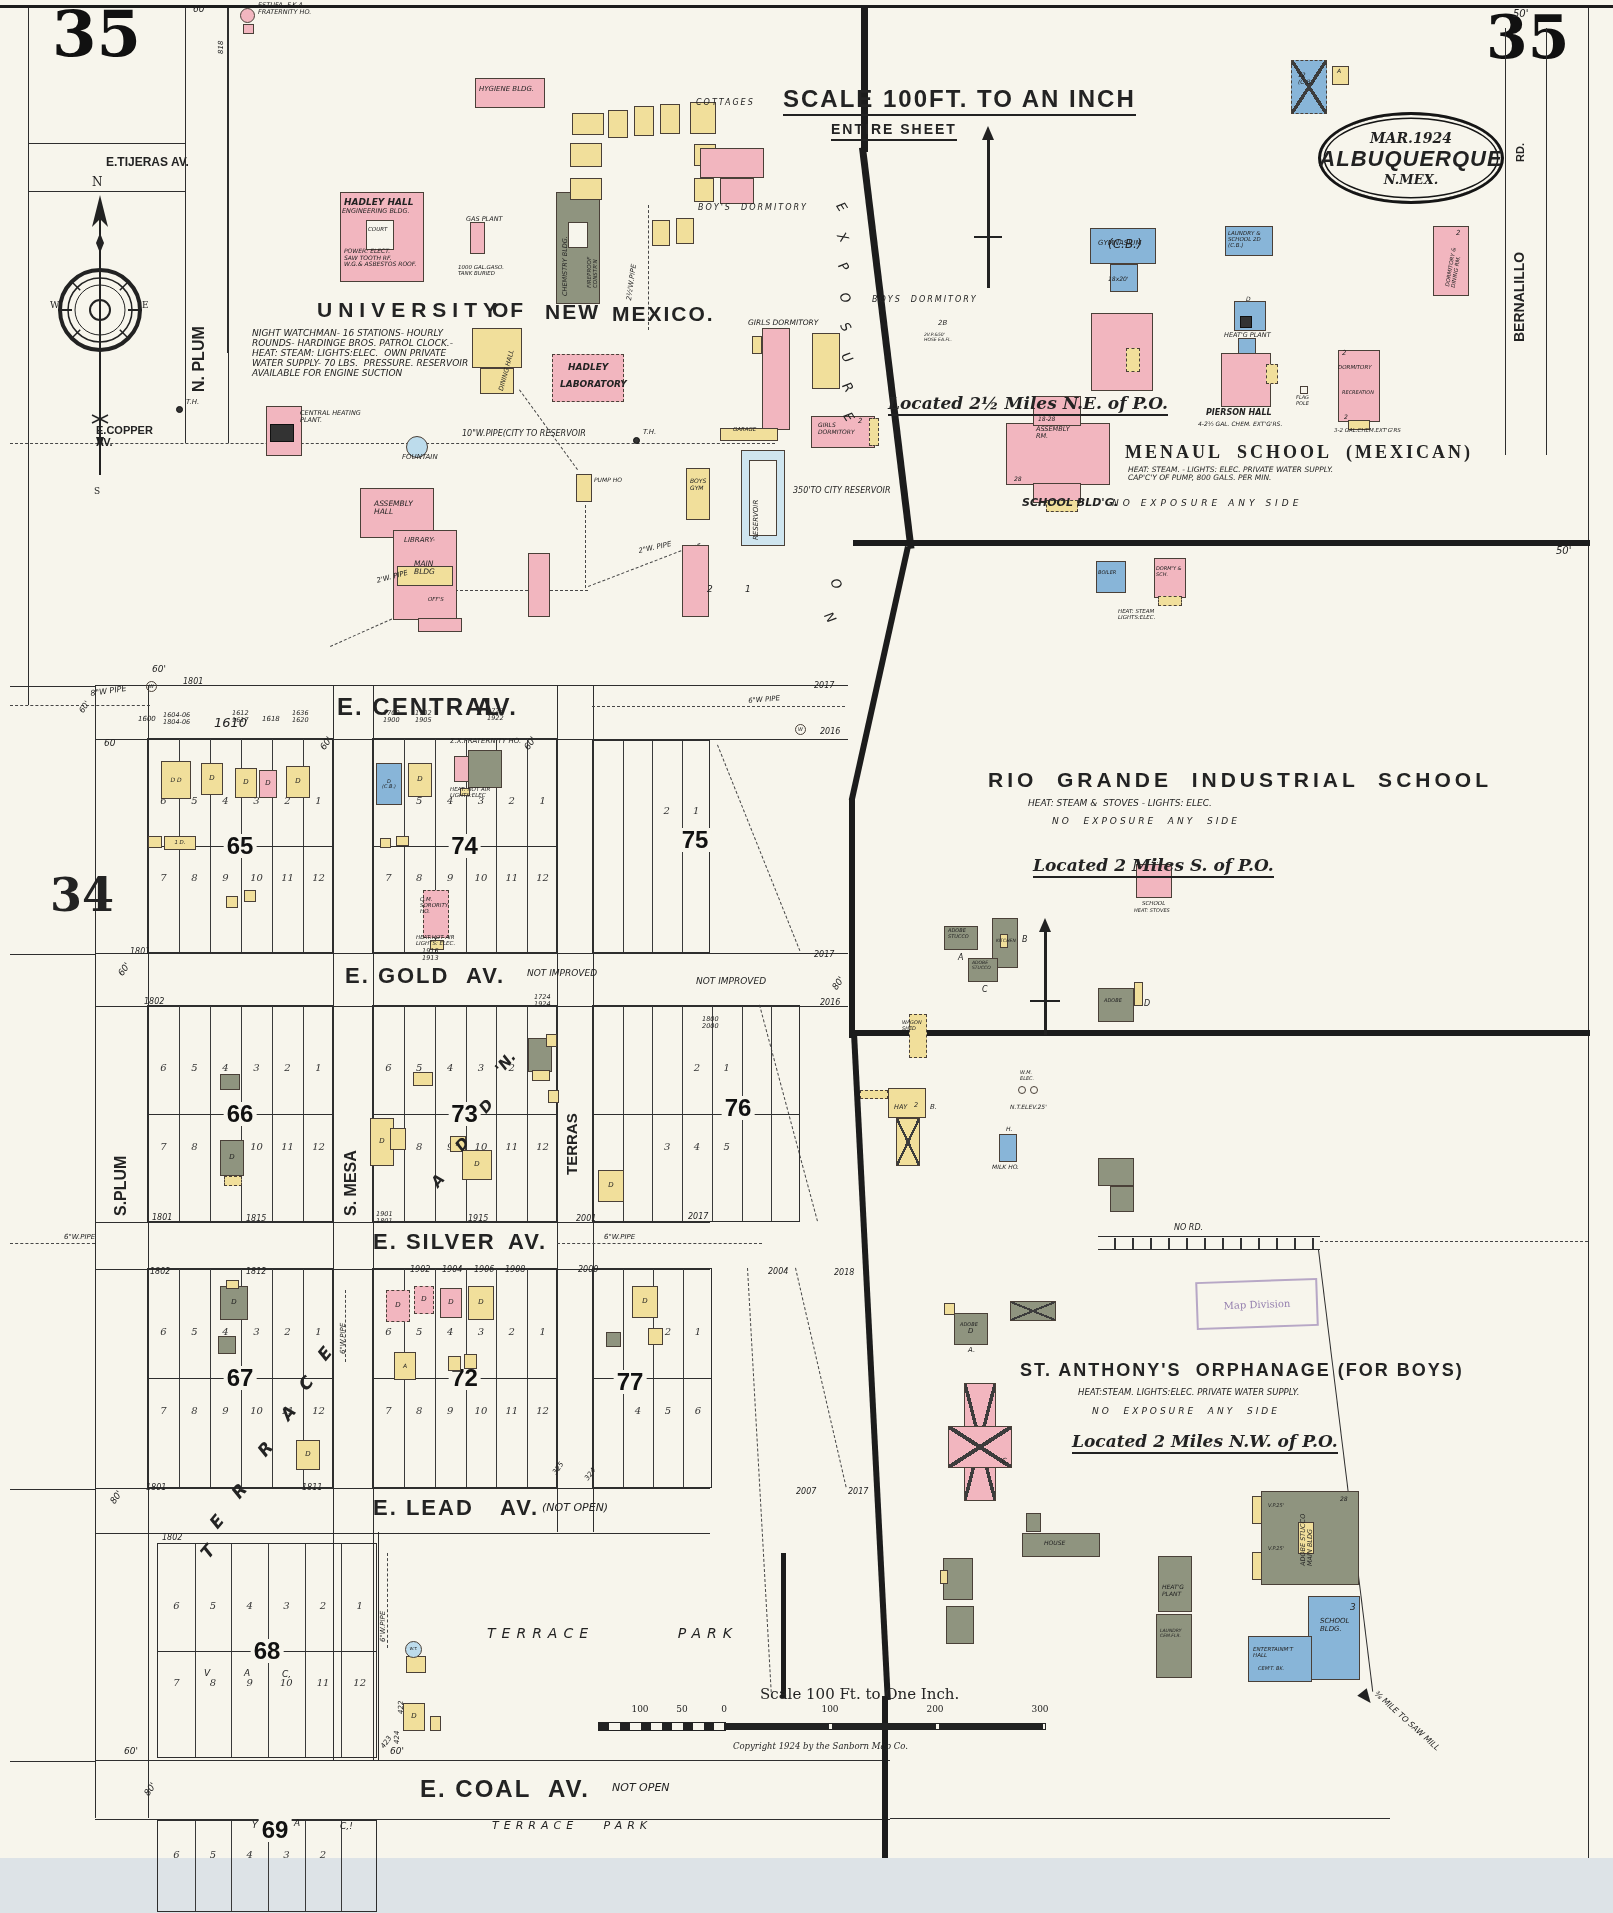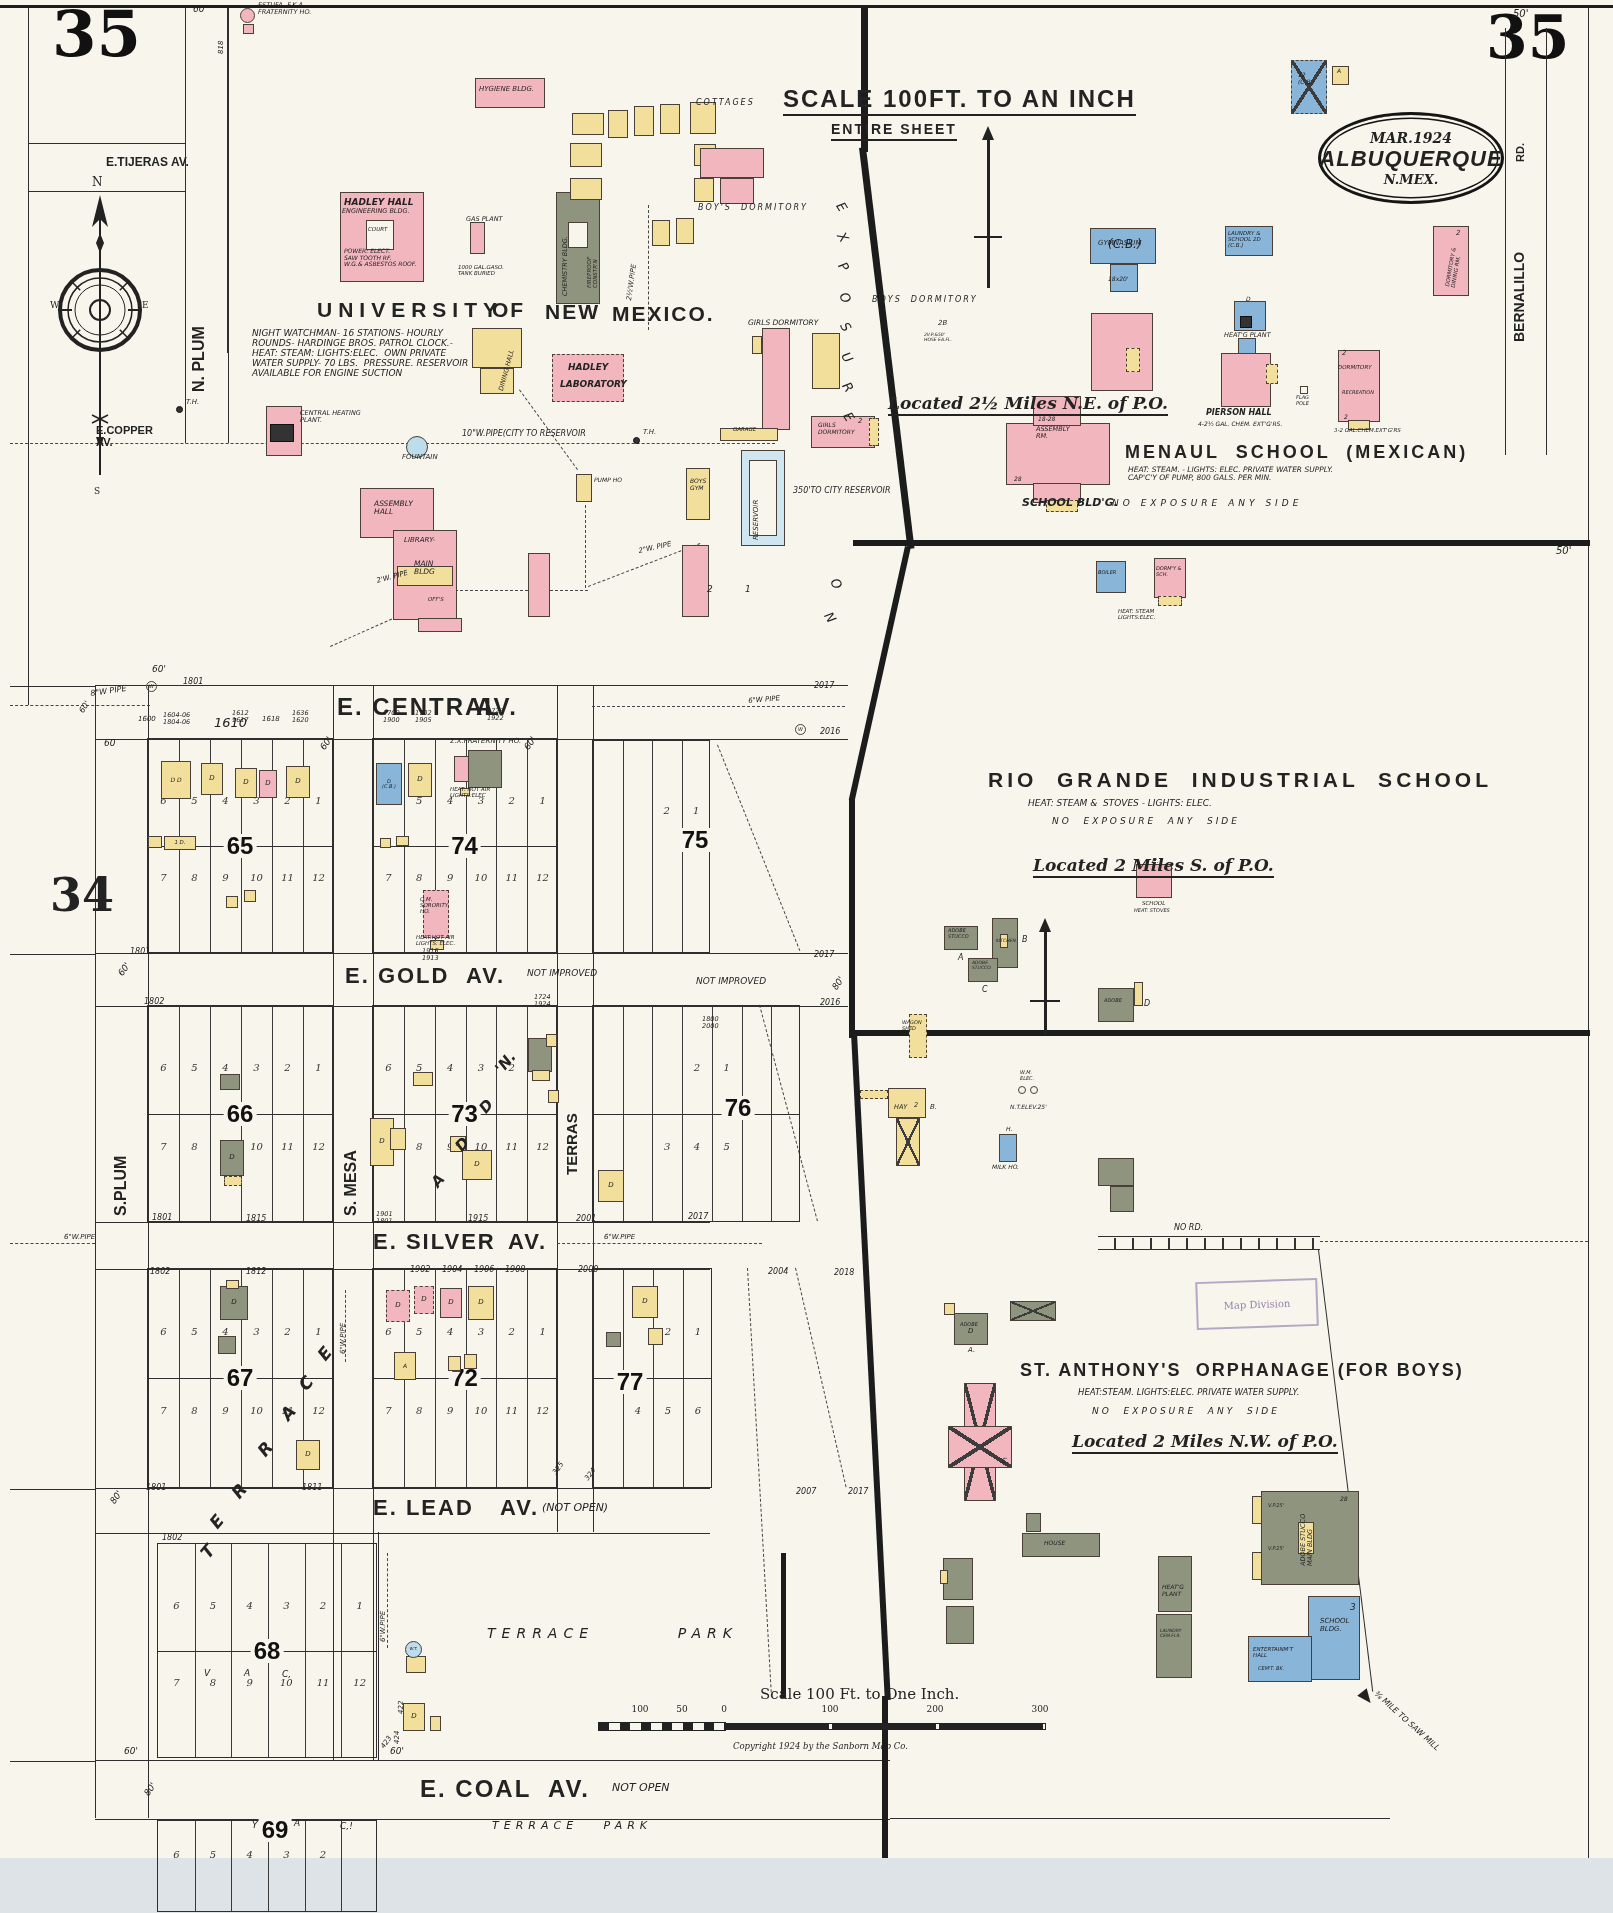--- a/index.html
+++ b/index.html
@@ -591,21 +591,21 @@
       <div class="lbl st" style="left: 317px; top: 298px; font-size: 21px; letter-spacing: 6px;">UNIVERSITY</div>
       <div class="lbl st" style="left: 492px; top: 298px; font-size: 21px;">OF</div>
       <div class="lbl st" style="left: 545px; top: 300px; font-size: 21px;">NEW</div>
       <div class="lbl st" style="left: 612px; top: 302px; font-size: 21px;">MEXICO.</div>
       <div class="lbl h" style="left: 252px; top: 328px; font-size: 9px;">NIGHT WATCHMAN- 16 STATIONS- HOURLY
 ROUNDS- HARDINGE BROS. PATROL CLOCK.-
 HEAT: STEAM: LIGHTS:ELEC.  OWN PRIVATE
 WATER SUPPLY- 70 LBS.  PRESSURE. RESERVOIR
 AVAILABLE FOR ENGINE SUCTION</div>
       <div class="lbl loc" style="left: 888px; top: 394px; font-size: 17px;">Located 2½ Miles N.E. of P.O.</div>
-      <div class="lbl st" style="left: 1125px; top: 442px; font-size: 18px; letter-spacing: 3px;">MENAUL  SCHOOL  (MEXICAN)</div>
+      <div class="lbl st" style="left: 1125px; top: 442px; font-size: 18px; letter-spacing: 3px; font-family: Liberation Serif, serif;">MENAUL  SCHOOL  (MEXICAN)</div>
       <div class="lbl h" style="left: 1128px; top: 466px; font-size: 7.5px;">HEAT: STEAM. - LIGHTS: ELEC. PRIVATE WATER SUPPLY.
 CAP'C'Y OF PUMP, 800 GALS. PER MIN.</div>
       <div class="lbl h b" style="left: 1022px; top: 497px; font-size: 11px;">SCHOOL BLD'G.</div>
       <div class="lbl h" style="left: 1112px; top: 498px; font-size: 9px; letter-spacing: 4px;">NO EXPOSURE ANY SIDE</div>
       <div class="lbl st" style="left: 988px; top: 768px; font-size: 21px; letter-spacing: 4px;">RIO  GRANDE  INDUSTRIAL  SCHOOL</div>
       <div class="lbl h" style="left: 1028px; top: 798px; font-size: 9px;">HEAT: STEAM &amp;  STOVES - LIGHTS: ELEC.</div>
       <div class="lbl h" style="left: 1052px; top: 816px; font-size: 9px; letter-spacing: 3px;">NO  EXPOSURE  ANY  SIDE</div>
       <div class="lbl loc" style="left: 1033px; top: 856px; font-size: 17px;">Located 2 Miles S. of P.O.</div>
       <div class="lbl st" style="left: 1020px; top: 1360px; font-size: 18px; letter-spacing: 2px;">ST. ANTHONY'S  ORPHANAGE (FOR BOYS)</div>
       <div class="lbl h" style="left: 1078px; top: 1388px; font-size: 8.5px;">HEAT:STEAM. LIGHTS:ELEC. PRIVATE WATER SUPPLY.</div>

